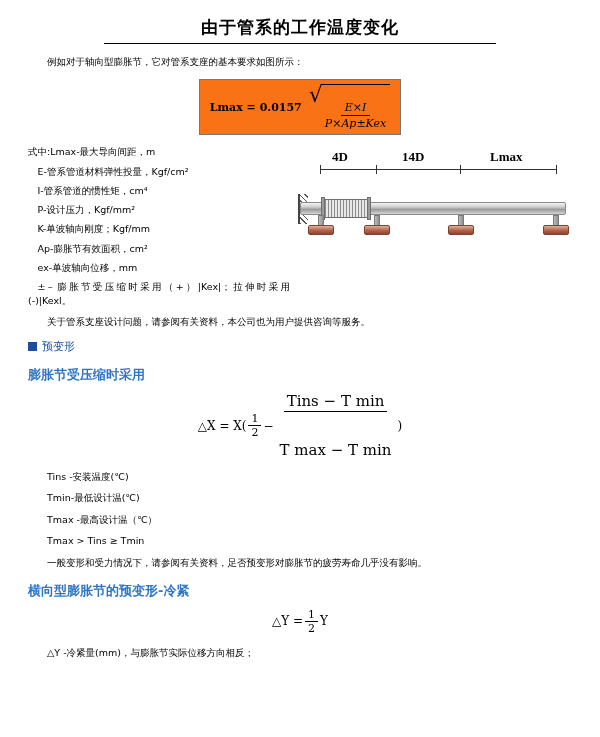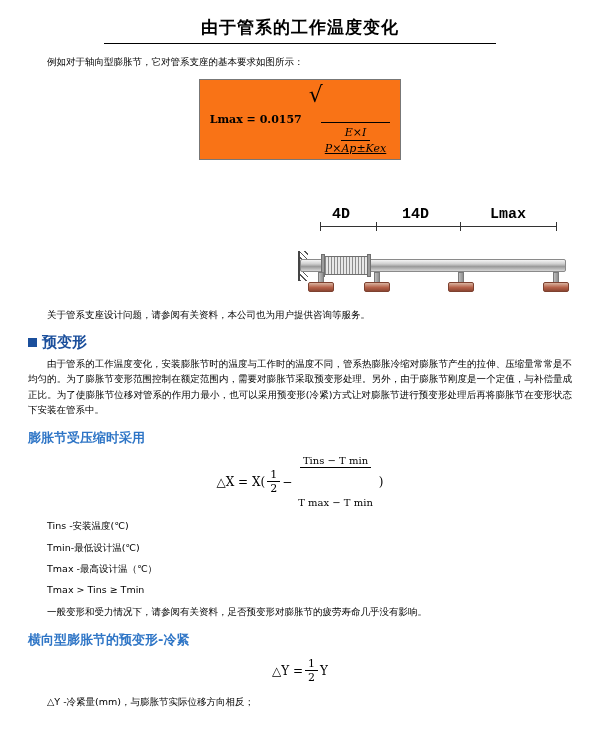--- a/index.html
+++ b/index.html
@@ -41,23 +41,23 @@
   }
   p {
     margin: 0 0 6px 0;
     line-height: 1.62;
     text-align: justify;
   }
   .indent2 {
     text-indent: 2em;
   }
   .sec-head {
-    font-weight: bold;
+    font-weight: normal;
     color: #1b4f9c;
-    font-size: 15px;
+    font-size: 11px;
     margin: 10px 0 4px 0;
     display: flex;
     align-items: center;
   }
   .sq {
     display: inline-block;
     width: 9px;
     height: 9px;
     background: #1b4f9c;
     margin-right: 5px;
@@ -113,52 +113,49 @@
   .radical .sign {
     font-size: 22px;
     line-height: 1;
     margin-right: -2px;
   }
   .frac {
     display: inline-flex;
     flex-direction: column;
     align-items: center;
     border-top: 1px solid #000;
-    padding-top: 3px;
+    padding-top: 16px;
     font-style: italic;
-    margin-top: 38px;
   }
   .frac .num {
     padding: 0 4px 1px 4px;
     border-bottom: 1px solid #000;
   }
   .frac .den {
     padding: 1px 4px 0 4px;
-    text-decoration: underline;
   }
   .legend {
     width: 262px;
     float: left;
   }
   .legend p {
     margin: 0 0 5px 0;
     line-height: 1.5;
   }
   .fig-wrap {
     float: right;
     width: 278px;
     margin-top: 4px;
   }
   .fig-labels {
     position: relative;
     height: 16px;
-    font-family: Liberation Mono, monospace;
+    font-family: Liberation Serif, serif;
     font-weight: bold;
-    font-size: 15px;
-    margin-top: 32px;
+    font-size: 13px;
   }
   .fig-labels span {
     position: absolute;
     top: 0;
   }
   .fig-rule {
     position: relative;
     height: 9px;
   }
   .fig-rule .tick {
@@ -255,21 +252,21 @@
     font-family: "DejaVu Serif", "Liberation Serif", serif;
     font-size: 12px;
     display: inline-flex;
     align-items: center;
   }
   .frac2 {
     display: inline-flex;
     flex-direction: column;
     align-items: center;
     margin: 0 3px;
-    font-size: 10px;
+    font-size: 15px;
     gap: 28px;
   }
   .frac2 .num {
     border-bottom: 1px solid #000;
     padding: 0 3px 1px 3px;
   }
   .frac2 .den {
     padding: 1px 3px 0 3px;
   }
   .small-frac {
@@ -356,30 +353,39 @@
               <div class="stem"></div>
               <div class="base"></div>
             </div>
           <div class="support" style="left:249px;">
               <div class="stem"></div>
               <div class="base"></div>
             </div>
         </div>
       </div>
 
+      <div class="legend">
+        <p>式中:Lmax-最大导向间距，m</p>
+        <p style="text-indent:1em;">E-管系管道材料弹性投量，Kgf/cm²</p>
+        <p style="text-indent:1em;">I-管系管道的惯性矩，cm⁴</p>
+        <p style="text-indent:1em;">P-设计压力，Kgf/mm²</p>
+        <p style="text-indent:1em;">K-单波轴向刚度；Kgf/mm</p>
+        <p style="text-indent:1em;">Ap-膨胀节有效面积，cm²</p>
+        <p style="text-indent:1em;">ex-单波轴向位移，mm</p>
+        <p style="text-indent:1em;">±－膨胀节受压缩时采用（+）|Kex|；拉伸时采用(-)|Kexl。</p>
+      </div>
     </div>
 
     <p class="indent2">关于管系支座设计问题，请参阅有关资料，本公司也为用户提供咨询等服务。</p>
 
     <div class="sec-head">
       <span class="sq"></span>
       <span>预变形</span>
     </div>
 
-    <p class="indent2">由于管系的工作温度变化，安装膨胀节时的温度与工作时的温度不同，管系热膨胀冷缩对膨胀节产生的拉伸、压缩量常常是不均匀的。为了膨胀节变形范围控制在额定范围内，需要对膨胀节采取预变形处理。另外，由于膨胀节刚度是一个定值，与补偿量成正比。为了使膨胀节位移对管系的作用力最小，也可以采用预变形(冷紧)方式让对膨胀节进行预变形处理后再将膨胀节在变形状态下安装在管系中。</p>
 
     <div class="subhead">膨胀节受压缩时采用</div>
 
     <div class="eq-center">
       <span class="eq">
         <span>△X = X(</span>
         <span class="small-frac">
           <span class="num">1</span>
           <span class="den">2</span>
         </span>

